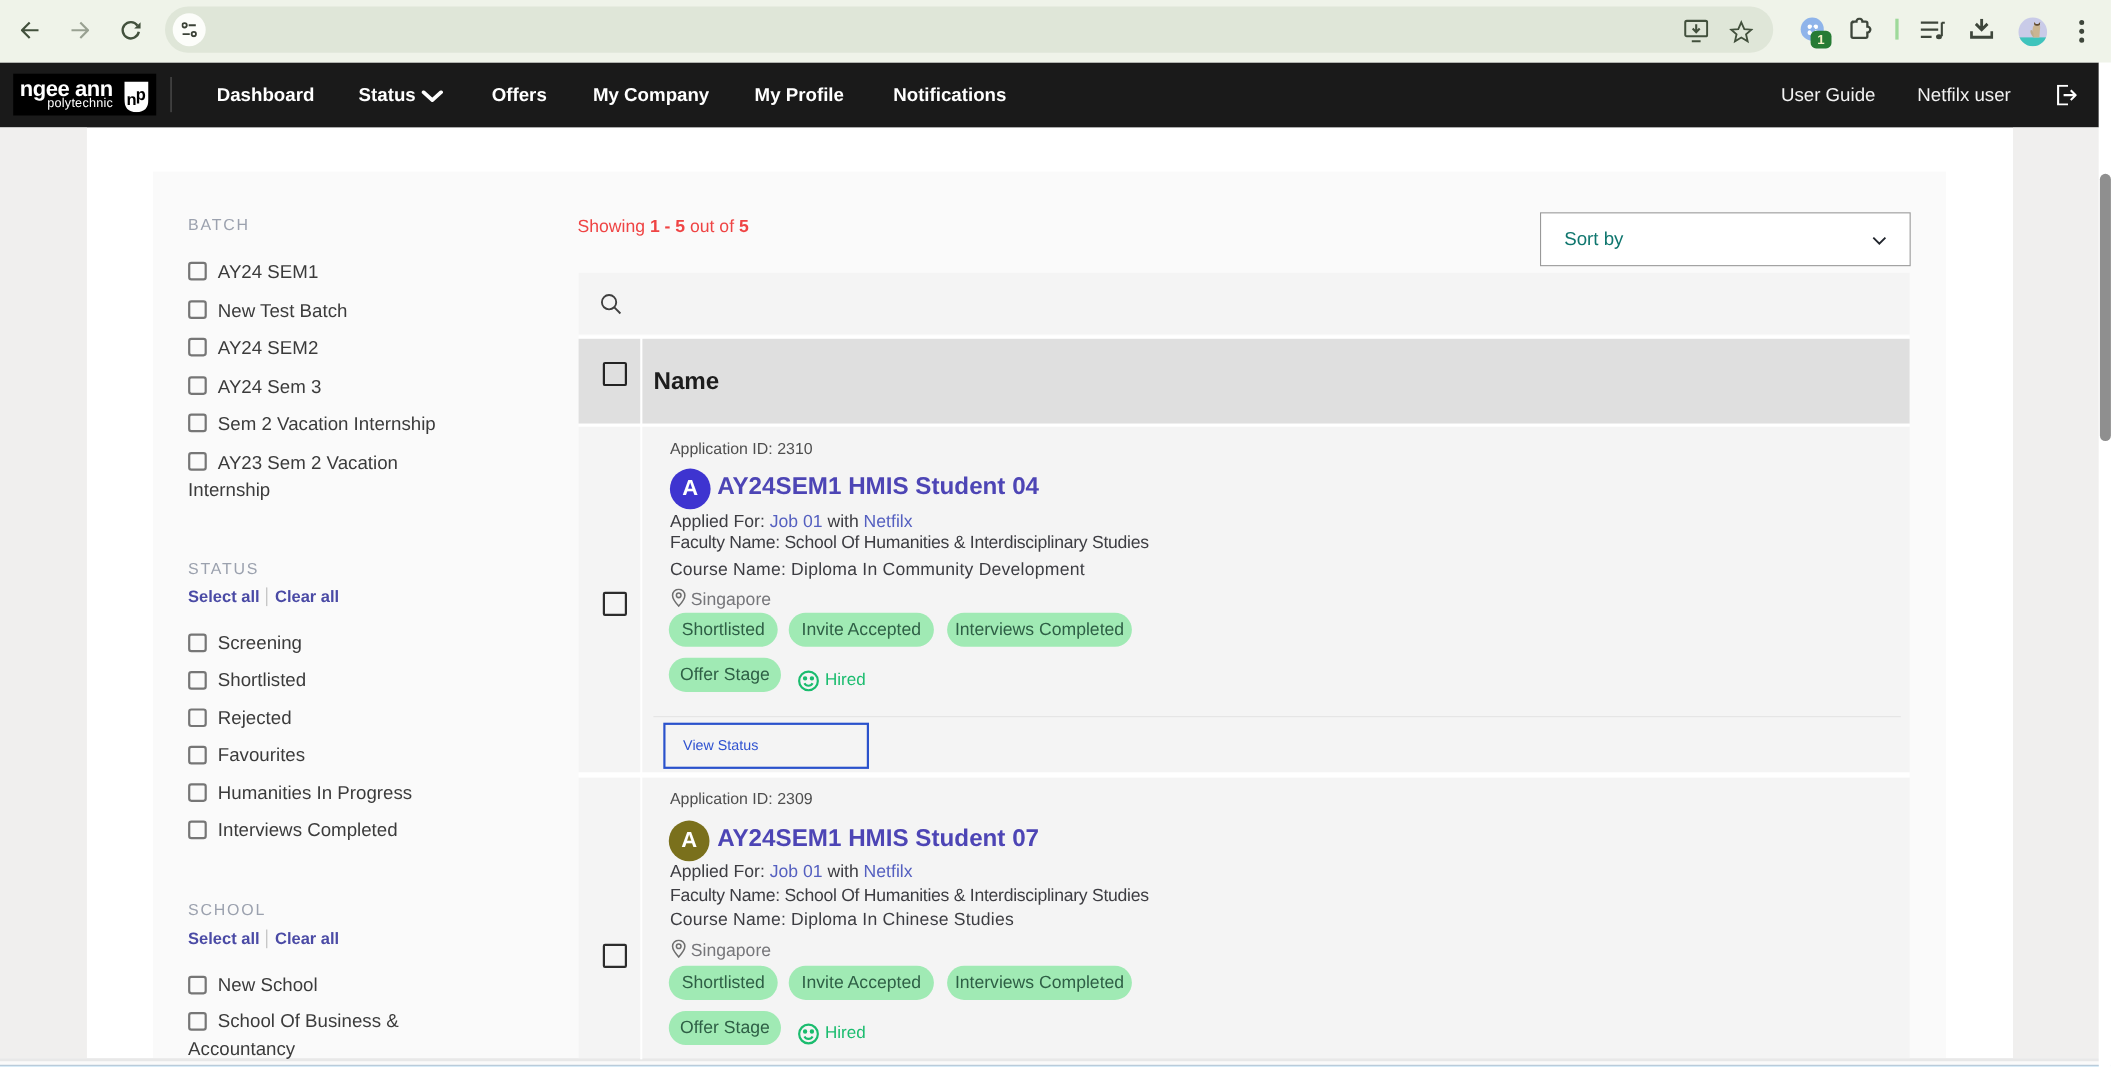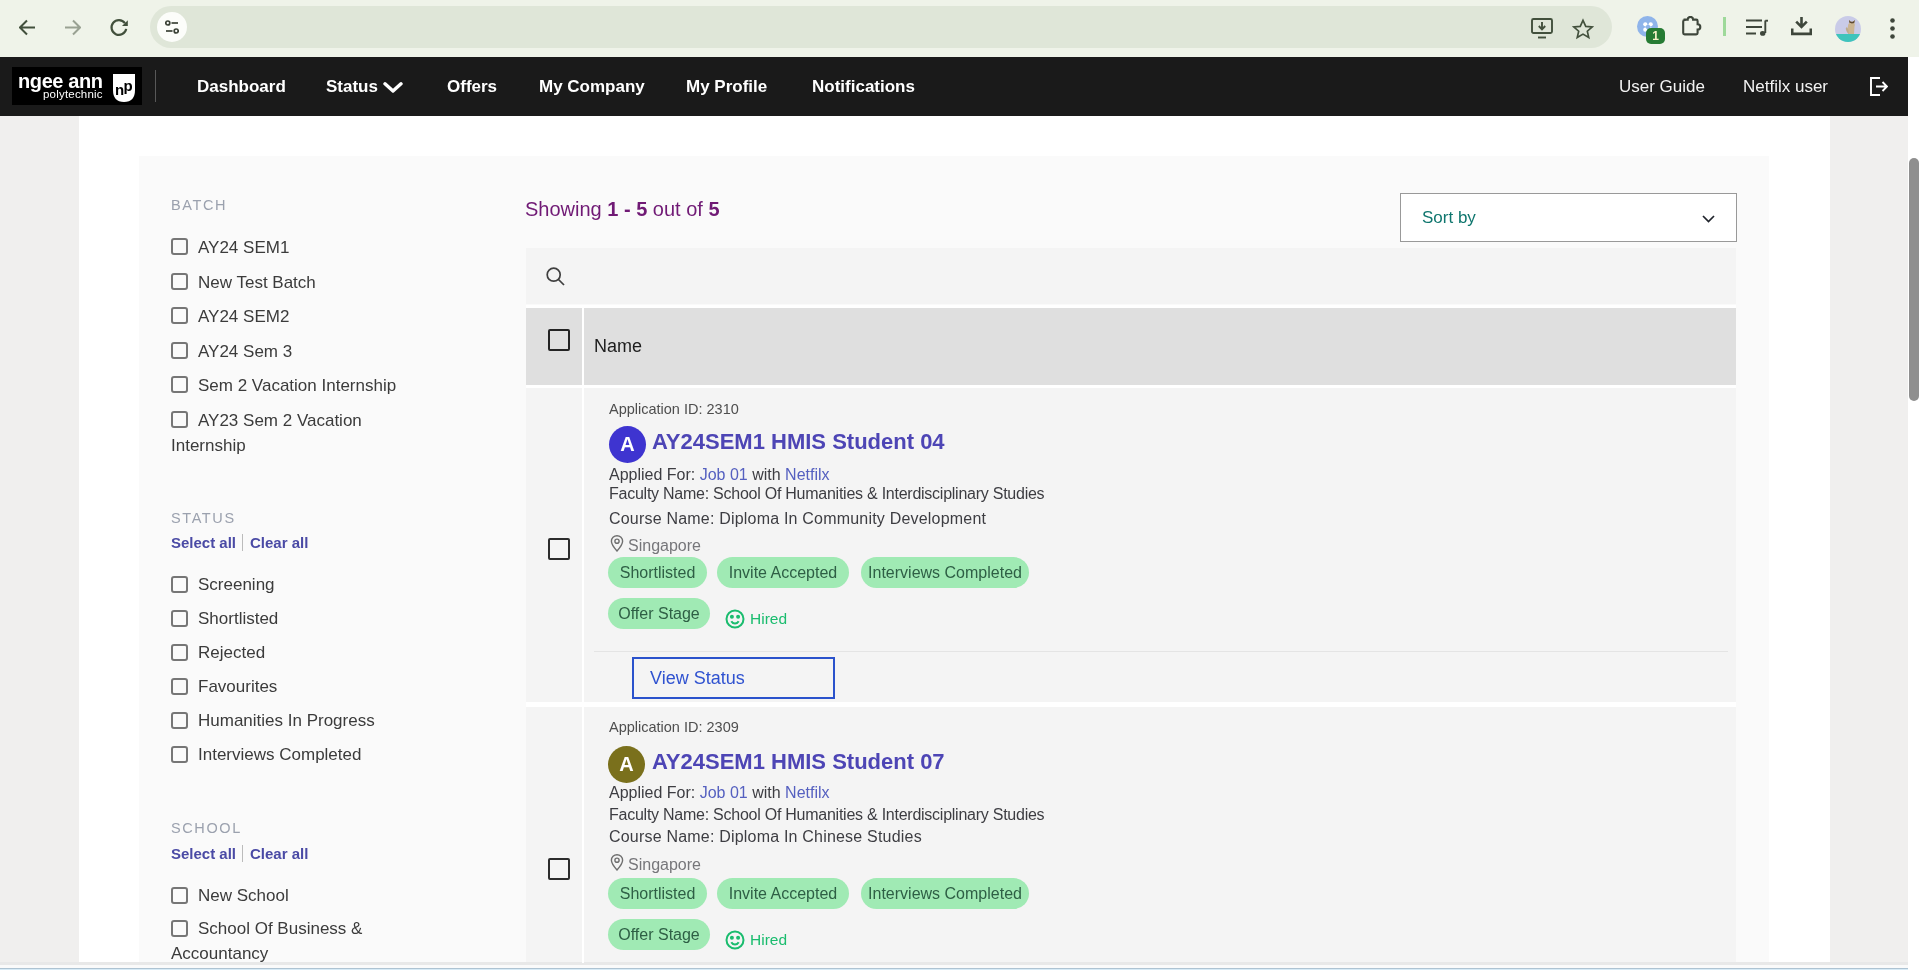--- a/index.html
+++ b/index.html
@@ -185,21 +185,21 @@
     <div class="selclear" style="left:171px;top:729px">Select all</div>
     <div class="abs" style="left:242px;top:729px;width:1px;height:17px;background:#bbb"></div>
     <div class="selclear" style="left:250px;top:729px">Clear all</div>
     <div class="cb" style="left:171px;top:771px"></div>
       <div class="cbl" style="left:198px;top:770px">New School</div>
     <div class="cb" style="left:171px;top:804px"></div>
       <div class="cbl" style="left:198px;top:803px">School Of Business &amp;</div>
     <div class="cbl" style="left:171px;top:828px">Accountancy</div>
   </div>
   <div id="mainlist">
-    <div class="abs" style="left:525px;top:82px;font-size:20px;color:#701a75">Showing <b>1 - 5</b> out of <b>5</b></div>
+    <div class="abs" style="left:525px;top:82px;font-size:16px;color:#ef4444">Showing <b>1 - 5</b> out of <b>5</b></div>
     <div class="abs" style="left:1400px;top:77px;width:337px;height:49px;background:#fff;border:1px solid #999">
       <div class="abs" style="left:21px;top:14px;font-size:17px;color:#0f766e">Sort by</div>
       <svg class="abs" style="left:301px;top:21px" width="13" height="8" viewBox="0 0 13 8" fill="none" stroke="#20242c" stroke-width="1.7">
           <path d="M1 1 L6.5 6.6 L12 1"></path>
         </svg>
     </div>
 
     <div class="abs" style="left:526px;top:132px;width:1210px;height:56px;background:#f4f4f4">
       <svg class="abs" style="left:20px;top:19px" width="19" height="19" viewBox="0 0 19 19" fill="none" stroke="#3f3f3f" stroke-width="1.7">
           <circle cx="7.7" cy="7.7" r="6.5"></circle>
@@ -207,21 +207,21 @@
         </svg>
     </div>
 
     <div class="abs" style="left:526px;top:189px;width:1210px;height:3px;background:#fff"></div>
     <div class="abs" style="left:526px;top:269px;width:1210px;height:3px;background:#fff"></div>
     <div class="abs" style="left:526px;top:586px;width:1210px;height:5px;background:#fff"></div>
     <div class="abs" style="left:581.5px;top:192px;width:2.5px;height:655px;background:#fff"></div>
     <div class="abs" style="left:526px;top:192px;width:56px;height:77px;background:#dfdfdf"></div>
     <div class="abs" style="left:584px;top:192px;width:1152px;height:77px;background:#dfdfdf"></div>
     <div class="abs" style="left:548px;top:213px;width:22px;height:22px;border:2px solid #232323;border-radius:2px"></div>
-    <div class="abs" style="left:594px;top:192px;height:77px;line-height:77px;font-size:18px;font-weight:400;color:#1d1d1d">Name</div>
+    <div class="abs" style="left:594px;top:192px;height:77px;line-height:77px;font-size:22px;font-weight:700;color:#1d1d1d">Name</div>
 
     <div class="abs" style="left:526px;top:272px;width:56px;height:314px;background:#f4f4f4"></div>
     <div class="abs" style="left:584px;top:272px;width:1152px;height:314px;background:#f4f4f4"></div>
     <div class="abs" style="left:548px;top:422px;width:22px;height:22px;border:2px solid #2c2c2c;border-radius:2px"></div>
     <div class="abs" style="left:609px;top:285px;font-size:14.5px;color:#4e4e4e">Application ID: 2310</div>
     <div class="abs" style="left:609px;top:310px;width:37px;height:37px;border-radius:50%;background:#3e34d0;color:#fff;font-weight:700;font-size:20px;text-align:center;line-height:37px">A</div>
     <div class="abs" style="left:652px;top:313px;font-size:22px;font-weight:700;color:#4d45b5">AY24SEM1 HMIS Student 04</div>
     <div class="cardtext" style="left:609px;top:350px">Applied For: <span class="lnk">Job 01</span> with <span class="lnk">Netfilx</span></div>
     <div class="cardtext" style="left:609px;top:369px;letter-spacing:-0.25px">Faculty Name: School Of Humanities &amp; Interdisciplinary Studies</div>
     <div class="cardtext" style="left:609px;top:394px;letter-spacing:0.2px">Course Name: Diploma In Community Development</div>
@@ -235,21 +235,21 @@
     <div class="pill" style="left:861px;top:441px;width:168px">Interviews Completed</div>
     <div class="pill" style="left:608px;top:482px;width:102px">Offer Stage</div>
     <svg class="abs" style="left:725px;top:493px" width="20" height="20" viewBox="0 0 20 20" fill="none" stroke="#1abc6e" stroke-width="2">
         <circle cx="10" cy="10" r="8.5"></circle>
         <circle cx="6.9" cy="7.7" r="1" fill="#1abc6e"></circle>
         <circle cx="13.1" cy="7.7" r="1" fill="#1abc6e"></circle>
         <path d="M6.3 12.2 A 4.2 4.2 0 0 0 13.7 12.2"></path>
       </svg>
     <div class="abs" style="left:750px;top:494px;font-size:15.5px;color:#1abc6e">Hired</div>
     <div class="abs" style="left:594px;top:535px;width:1134px;height:1px;background:#e4e4e4"></div>
-    <div class="abs" style="left:632px;top:541px;width:203px;height:42px;border:2px solid #2a52cc;color:#2f52d0;font-size:18px;line-height:38px;padding-left:16px">View Status</div>
+    <div class="abs" style="left:603px;top:541px;width:187px;height:42px;border:2px solid #2a52cc;color:#2f52d0;font-size:13px;line-height:38px;padding-left:16px">View Status</div>
 
     <div class="abs" style="left:526px;top:591px;width:56px;height:255px;background:#f4f4f4"></div>
     <div class="abs" style="left:584px;top:591px;width:1152px;height:255px;background:#f4f4f4"></div>
     <div class="abs" style="left:548px;top:742px;width:22px;height:22px;border:2px solid #2c2c2c;border-radius:2px"></div>
     <div class="abs" style="left:609px;top:603px;font-size:14.5px;color:#4e4e4e">Application ID: 2309</div>
     <div class="abs" style="left:608px;top:630px;width:37px;height:37px;border-radius:50%;background:#7a701c;color:#fff;font-weight:700;font-size:20px;text-align:center;line-height:37px">A</div>
     <div class="abs" style="left:652px;top:633px;font-size:22px;font-weight:700;color:#4d45b5">AY24SEM1 HMIS Student 07</div>
     <div class="cardtext" style="left:609px;top:668px">Applied For: <span class="lnk">Job 01</span> with <span class="lnk">Netfilx</span></div>
     <div class="cardtext" style="left:609px;top:690px;letter-spacing:-0.25px">Faculty Name: School Of Humanities &amp; Interdisciplinary Studies</div>
     <div class="cardtext" style="left:609px;top:712px;letter-spacing:0.2px">Course Name: Diploma In Chinese Studies</div>

